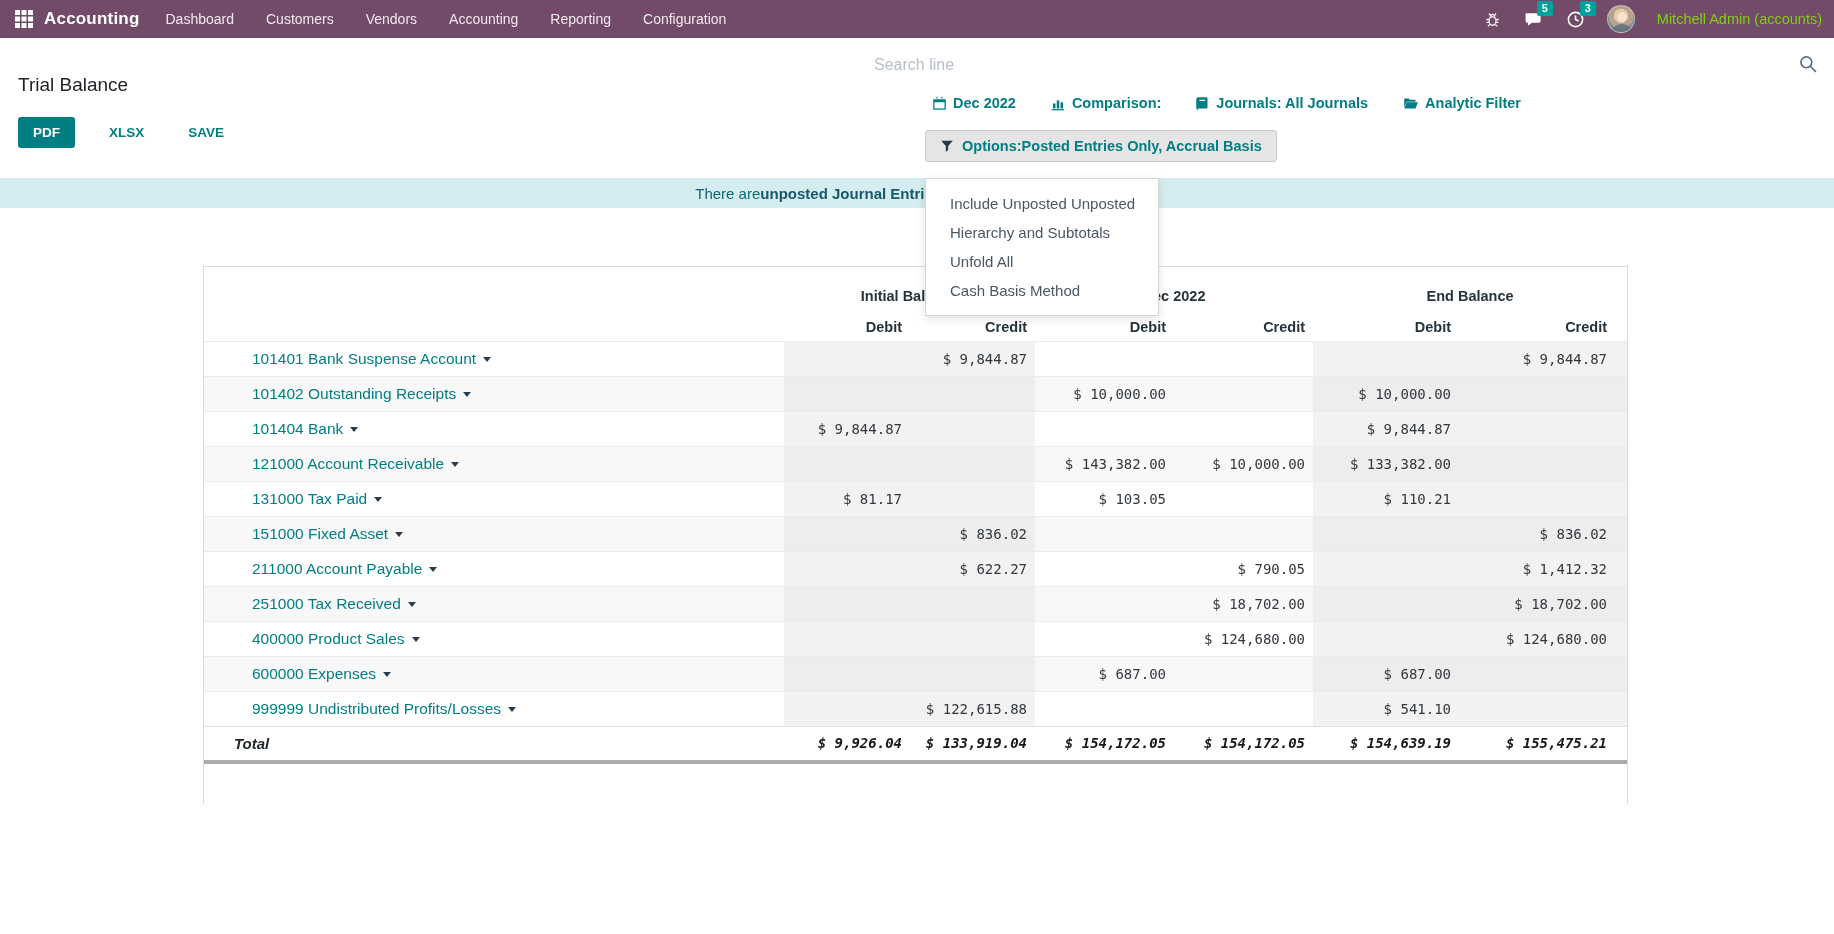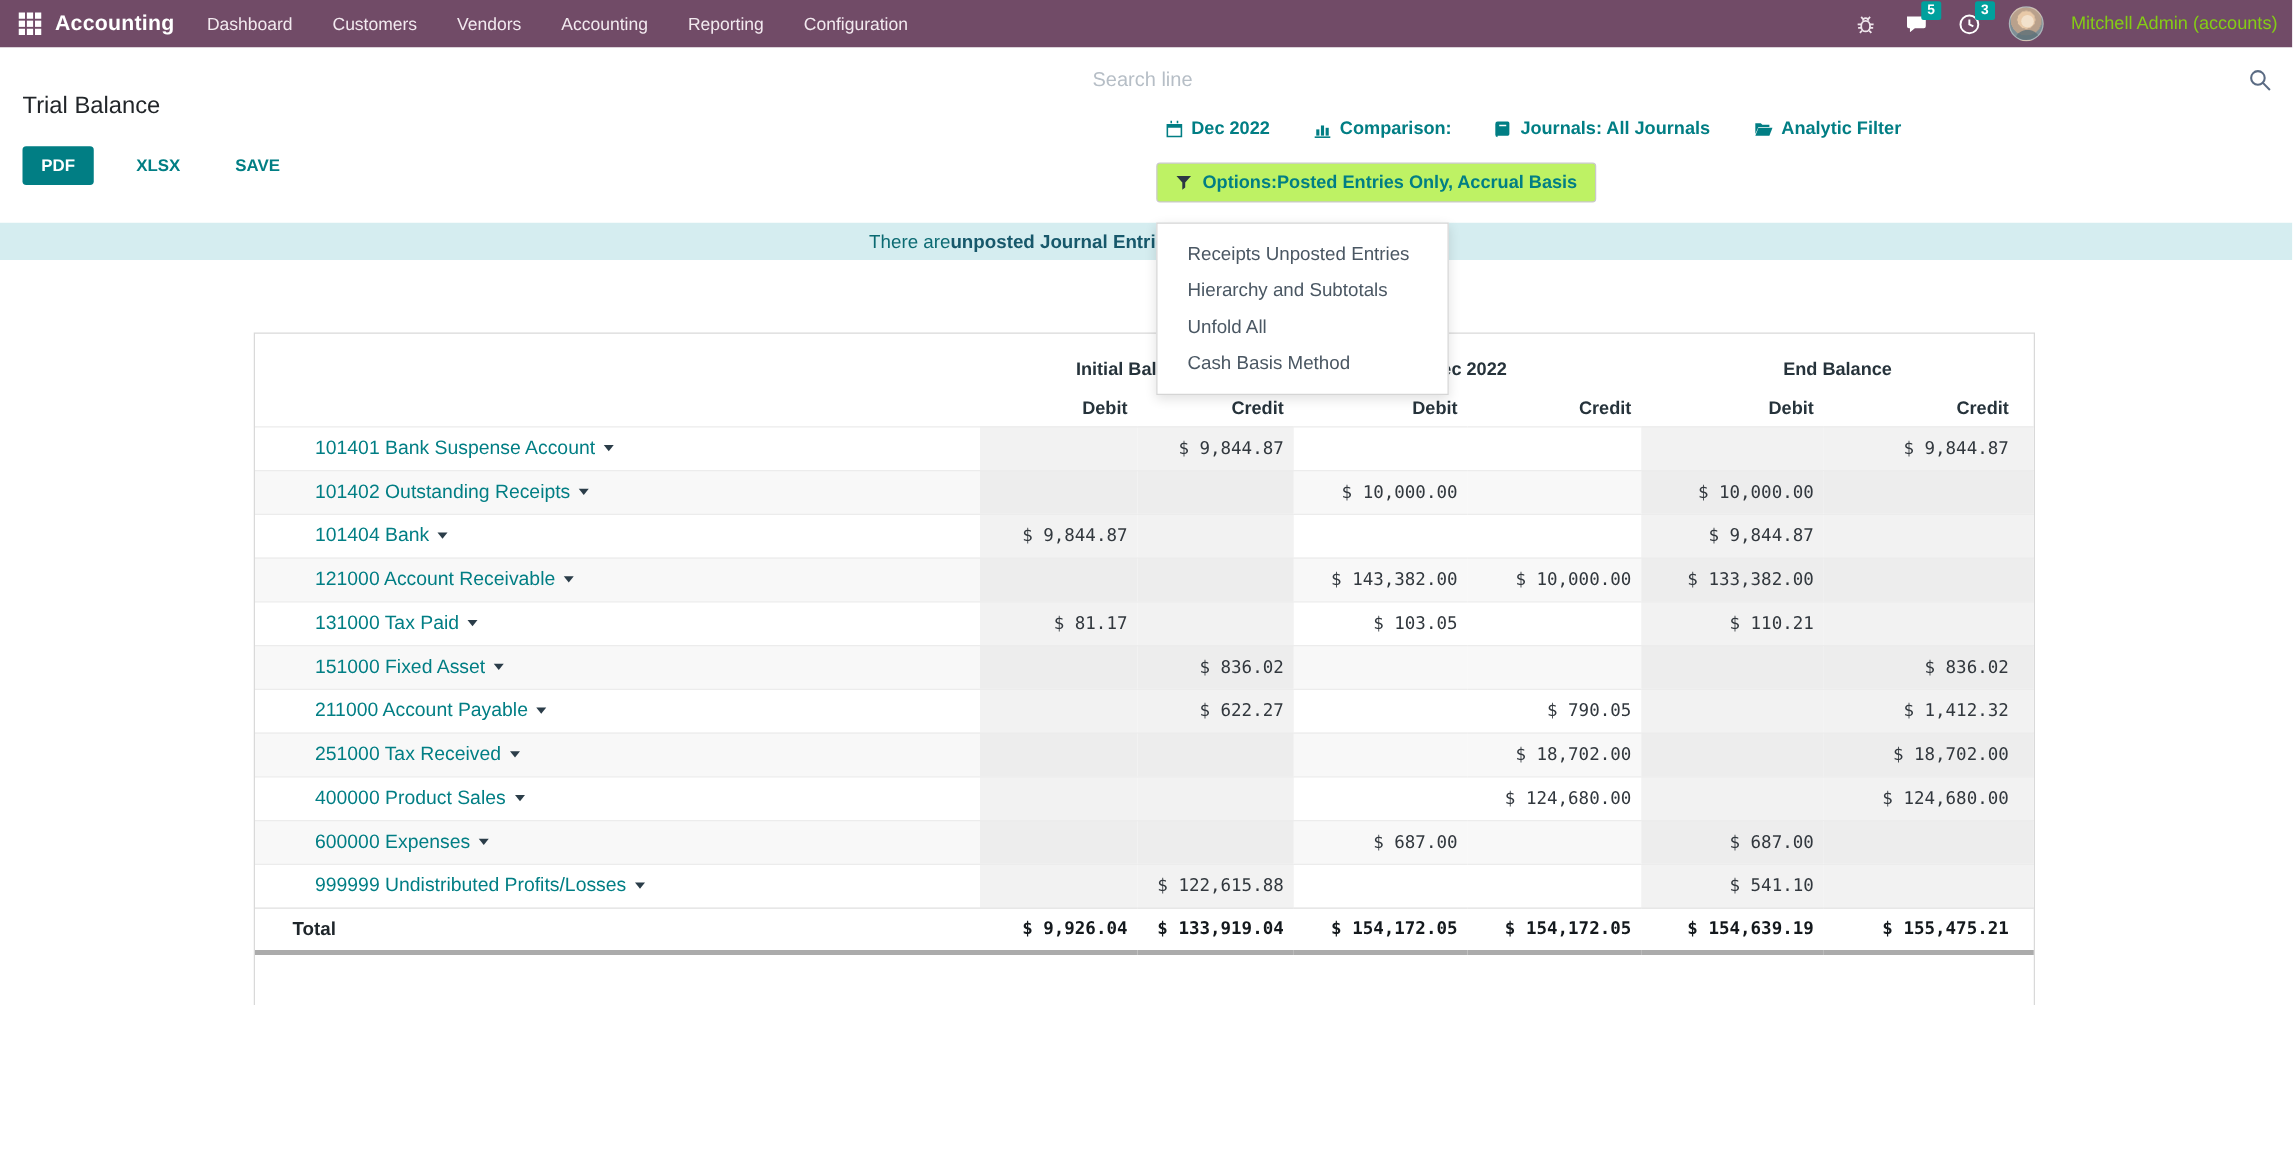--- a/index.html
+++ b/index.html
@@ -28,21 +28,21 @@
 
   .search-input { position:absolute; left:790px; top:8px; width:990px; height:38px; border:none; outline:none; font-family:inherit; font-size:16px; color:#444; padding-left:84px; background:transparent; }
   .search-input::placeholder { color:#b6bec6; }
   .search-glass { position:absolute; right:16px; top:16px; color:#5a6b83; cursor:pointer; }
 
   .filter-row { position:absolute; left:932px; top:57px; display:flex; align-items:center; gap:34px; }
   .filter-item { display:flex; align-items:center; gap:6px; color:#017E84; font-size:14.5px; font-weight:700; cursor:pointer; white-space:nowrap; }
   .filter-item svg { flex:none; }
 
   .options-row { position:absolute; left:925px; top:92px; }
-  .options-btn { display:flex; align-items:center; gap:8px; background:#bef264; border:1px solid #c9c9c9; border-radius:3px; padding:7px 14px; font-family:inherit; font-size:14.5px; font-weight:700; color:#017E84; cursor:pointer; }
+  .options-btn { display:flex; align-items:center; gap:8px; background:#e5e5e5; border:1px solid #c9c9c9; border-radius:3px; padding:7px 14px; font-family:inherit; font-size:14.5px; font-weight:700; color:#017E84; cursor:pointer; }
   .options-btn .funnel { color:#2c3744; }
 
   .dropdown { position:absolute; left:925px; top:140px; width:234px; background:#fff; border:1px solid #d5d5d5; box-shadow:0 3px 9px rgba(0,0,0,.12); padding:10px 0; z-index:60; }
   .dd-item { font-size:15px; color:#4a5763; padding:6px 12px 6px 24px; cursor:pointer; white-space:nowrap; }
 
   
   .alert { height:30px; background:#d5edf0; display:flex; align-items:center; justify-content:center; font-size:15px; }
   .alert .pre { color:#0b6a72; }
   .alert .lnk { color:#17586b; font-weight:700; cursor:pointer; }
 
@@ -56,21 +56,21 @@
   .subheader th:last-child { padding-right:20px; }
   tbody td { height:35px; vertical-align:middle; border-top:1px solid #ececec; }
   td.acct { padding-left:48px; }
   .acct-link { font-size:15.5px; color:#017E84; text-decoration:none; cursor:pointer; white-space:nowrap; }
   .caret { display:inline-block; width:0; height:0; border-left:4px solid transparent; border-right:4px solid transparent; border-top:5px solid #2b3d49; margin-left:7px; vertical-align:2px; cursor:pointer; }
   td.num { font-family:"DejaVu Sans Mono", monospace; font-size:14px; color:#32383e; text-align:right; padding-right:8px; white-space:nowrap; }
   td.num:last-child { padding-right:20px; }
   tbody td.band { background:#f2f2f2; }
   tbody tr:nth-child(even) td { background:#f8f8f8; }
   tbody tr:nth-child(even) td.band { background:#ededed; }
-  tfoot td { height:36px; vertical-align:middle; border-top:1px solid #e0e0e0; border-bottom:4px solid #ababab; }
+  tfoot td { height:36px; vertical-align:middle; border-top:1px solid #e0e0e0; border-bottom:4px solid #ababab;font-style:italic; }
   tfoot td.lbl { font-size:15px; font-weight:700; color:#1f262b; padding-left:30px; }
   tfoot td.num { font-weight:700; color:#14191d; }
 </style>
 </head>
 <body>
 
 <div class="screen">
 
   <div class="topbar">
     <div class="apps-btn">
@@ -179,21 +179,21 @@
     <div class="options-row">
       <button class="options-btn">
         <svg class="funnel" width="14" height="14" viewBox="0 0 24 24" fill="currentColor">
           <path d="M2 3h20l-8 9v7l-4 3v-10z"></path>
         </svg>
         <span>Options:Posted Entries Only, Accrual Basis</span>
       </button>
     </div>
 
     <div class="dropdown">
-        <div class="dd-item">Receipts Unposted Entries</div>
+        <div class="dd-item">Include Unposted Unposted</div>
         <div class="dd-item">Hierarchy and Subtotals</div>
         <div class="dd-item">Unfold All</div>
         <div class="dd-item">Cash Basis Method</div>
       </div>
   </div>
 
   <div class="alert">
     <span class="pre">There are </span>
     <span class="lnk">unposted Journal Entries prior to the selected period</span>
   </div>

